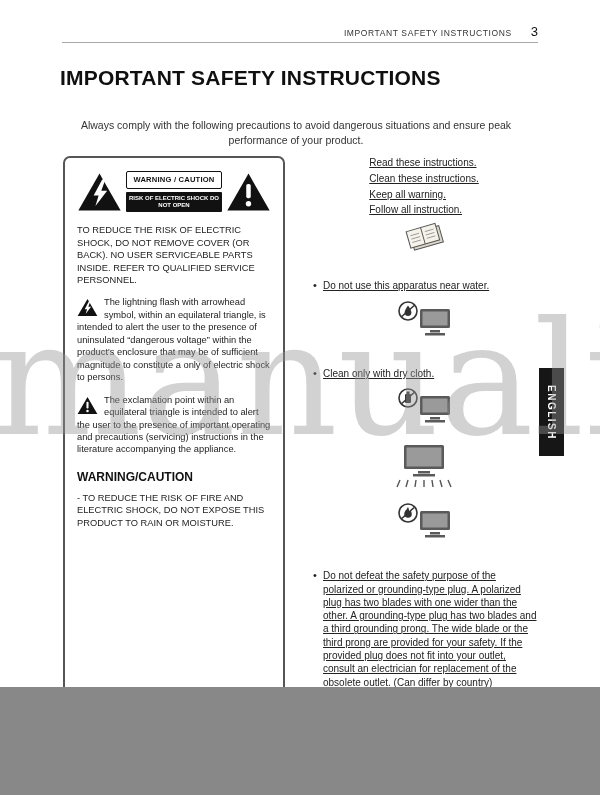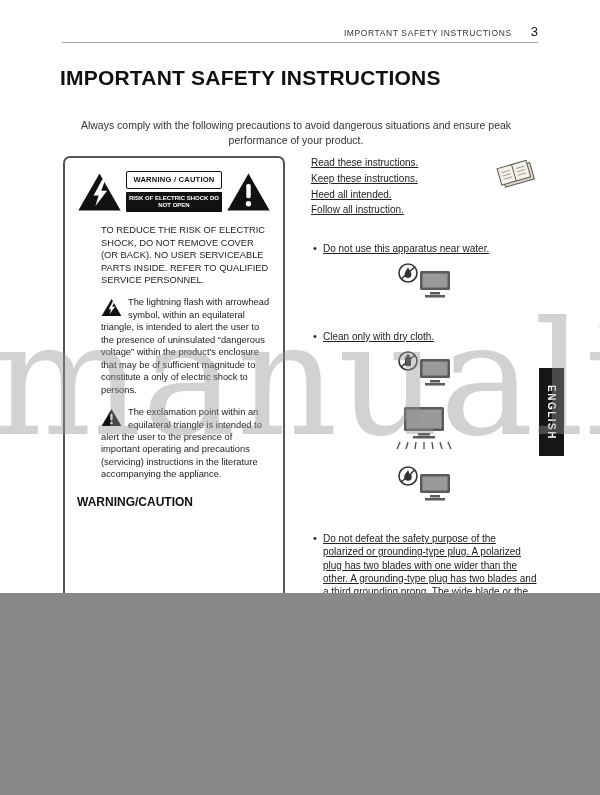--- a/index.html
+++ b/index.html
@@ -1,18 +1,18 @@
 <!DOCTYPE html>
 <html><head>
 <meta charset="utf-8">
 <style>
   * { margin:0; padding:0; box-sizing:border-box; }
   html,body { background:#888; }
   .page {
-    position:relative; width:600px; height:593px; margin:0 auto;
+    position:relative; width:600px; height:687px; margin:0 auto;
     background:#ffffff; overflow:hidden;
     font-family:"Liberation Sans", sans-serif; color:#222;
   }
   
   .running-head {
     position:absolute; top:24px; left:62px; right:62px;
     text-align:right; font-size:8.5px; letter-spacing:0.6px; color:#333;
   }
   .running-head .pagenum { font-size:13px; margin-left:16px; color:#111; letter-spacing:0; }
   .head-rule { position:absolute; top:42px; left:62px; right:62px; border-top:1px solid #a9a9a9; }
@@ -39,28 +39,28 @@
   .tri-big { width:45px; height:40px; flex:0 0 auto; }
   .wc-boxes { width:96px; }
   .wc-top {
     border:1.5px solid #111; border-radius:2px; font-weight:bold; font-size:7.6px;
     text-align:center; padding:3px 2px; color:#111; letter-spacing:0.2px;
   }
   .wc-bottom {
     background:#111; color:#fff; font-weight:bold; font-size:6px; line-height:1.25;
     text-align:center; padding:2.5px 2px; margin-top:3px; border-radius:1px;
   }
-  .wpara { margin-bottom:10px;margin-left:24px; }
+  .wpara { margin-bottom:10px; }
   .wpara.icon-para { overflow:hidden; }
   .tri-small { float:left; width:21px; height:19px; margin:2px 6px 2px 0; }
   .wsub { font-weight:bold; font-size:12px; margin:13px 0 7px; color:#111; }
 
   
   .rcol { width:226px; font-size:10px; line-height:1.33; color:#222; }
-  .read-row { display:flex; justify-content:space-between; align-items:flex-start; margin-bottom:23px; }
+  .read-row { display:flex; justify-content:space-between; align-items:center; margin-bottom:23px;flex-direction:column; }
   .read-list div { text-decoration:underline; margin-bottom:2.5px; }
   .bullet { position:relative; padding-left:12px; margin:22px 0 4px;text-decoration:underline; }
   .bullet::before { content:"•"; position:absolute; left:2px; top:-1px; font-size:11px; }
   .icon-center { display:block; text-align:center; margin:7px auto 9px; }
   .icon-right { display:block; text-align:right; margin:6px 14px 0 0; }
 
   
   .lang-tab {
     position:absolute; top:368px; right:36px; width:25px; height:88px;
     background:#161616; color:#fff; display:flex; align-items:center; justify-content:center;
@@ -128,29 +128,30 @@
           <svg viewBox="0 0 100 88" width="21" height="19">
             <path d="M50 3 L97 85 L3 85 Z" fill="#111"></path>
             <rect x="45" y="26" width="10" height="32" rx="4" fill="#fff"></rect>
             <circle cx="50" cy="70" r="6" fill="#fff"></circle>
           </svg>
         </span>
         <span>The exclamation point within an equilateral triangle is intended to alert the user to the presence of important operating and precautions (servicing) instructions in the literature accompanying the appliance.</span>
       </p>
 
       <div class="wsub">WARNING/CAUTION</div>
+      <p class="wpara">- TO REDUCE THE RISK OF FIRE AND ELECTRIC SHOCK, DO NOT EXPOSE THIS PRODUCT TO RAIN OR MOISTURE.</p>
     </div>
 
     <div class="rcol">
 
       <div class="read-row">
         <div class="read-list">
           <div>Read these instructions.</div>
-          <div>Keep these instructions.</div>
-          <div>Heed all intended.</div>
+          <div>Clean these instructions.</div>
+          <div>Keep all warning.</div>
           <div>Follow all instruction.</div>
         </div>
         <span>
           <svg width="44" height="34" viewBox="0 0 44 34">
             <g transform="rotate(-16 22 17)">
               <rect x="9" y="11" width="30" height="17" fill="#ddd8cc" stroke="#555" stroke-width="1"></rect>
               <rect x="6" y="8" width="30" height="17" fill="#f5f2e9" stroke="#555" stroke-width="1"></rect>
               <line x1="21" y1="8" x2="21" y2="25" stroke="#555" stroke-width="0.9"></line>
               <g stroke="#9a9a9a" stroke-width="0.9">
                 <line x1="9" y1="13" x2="18" y2="13"></line>

